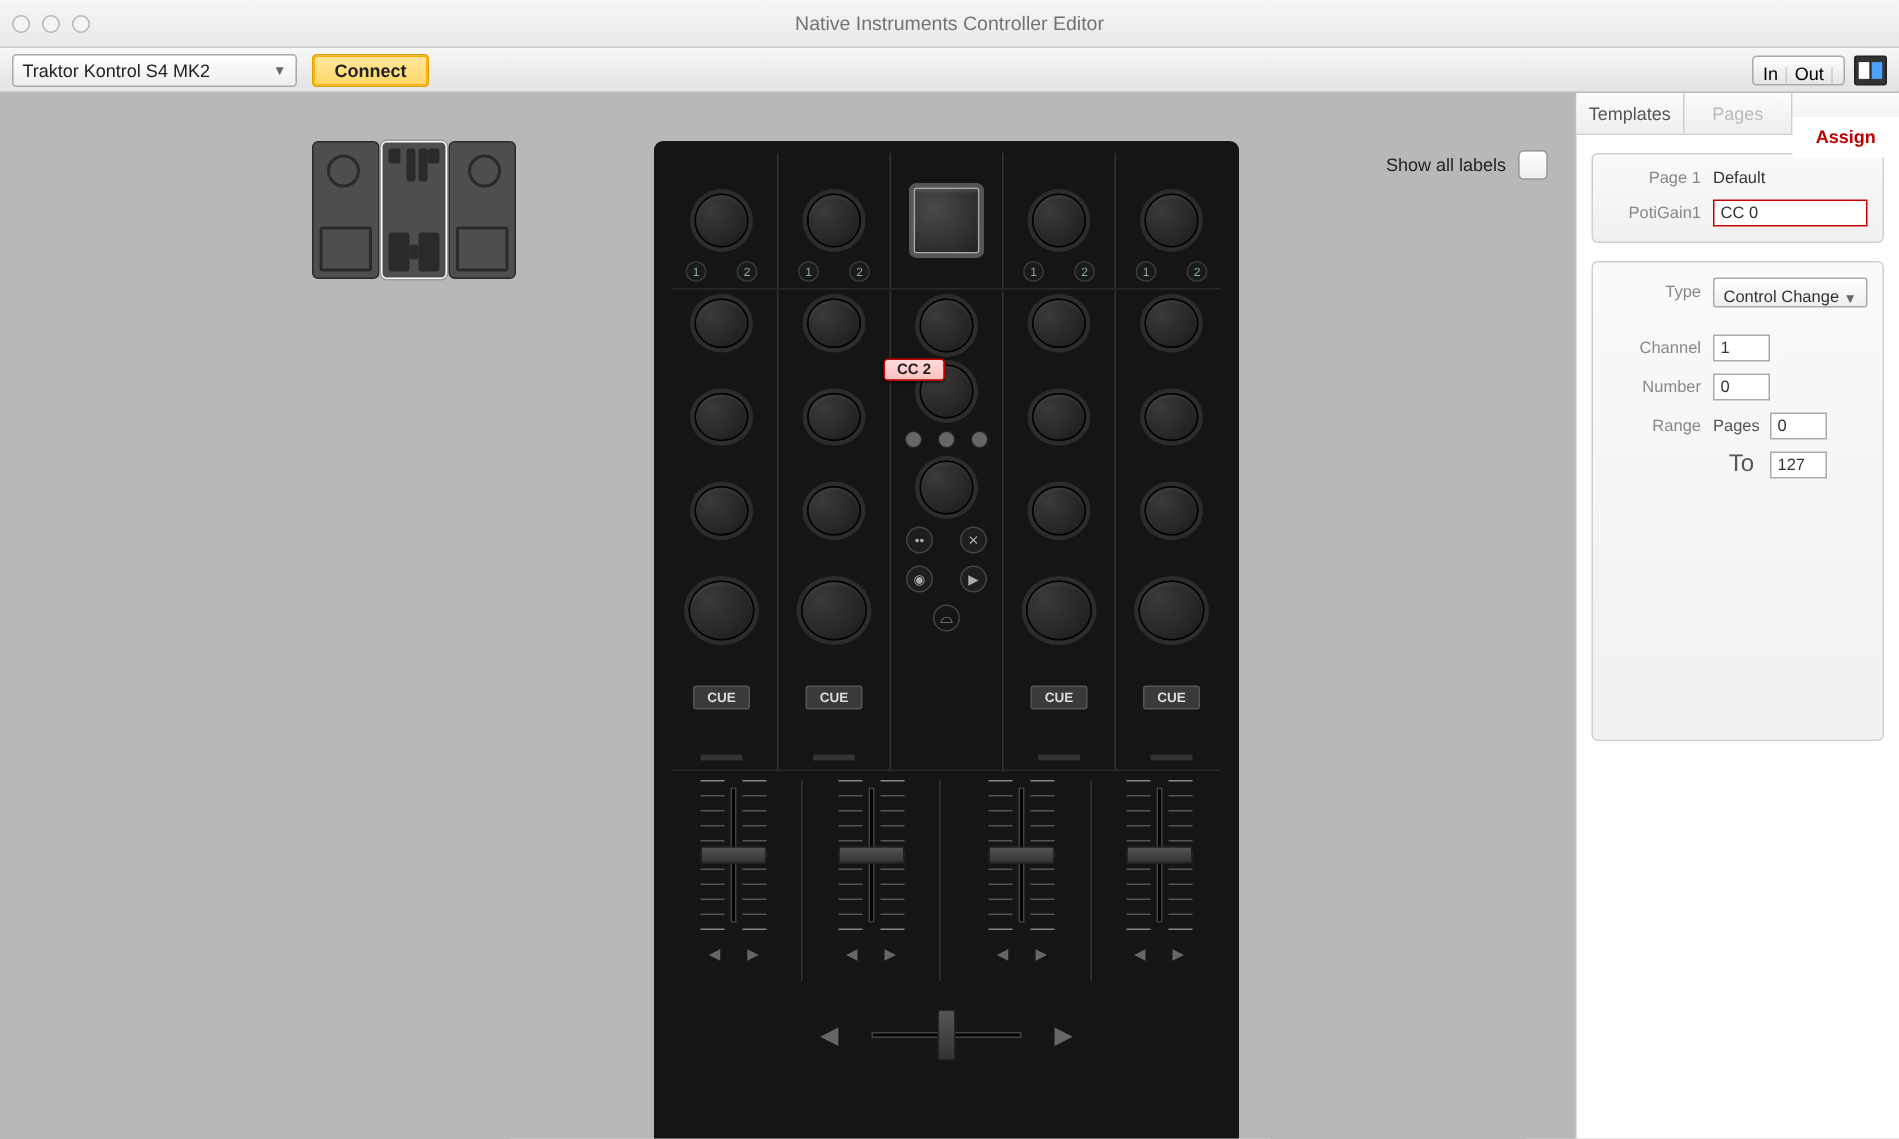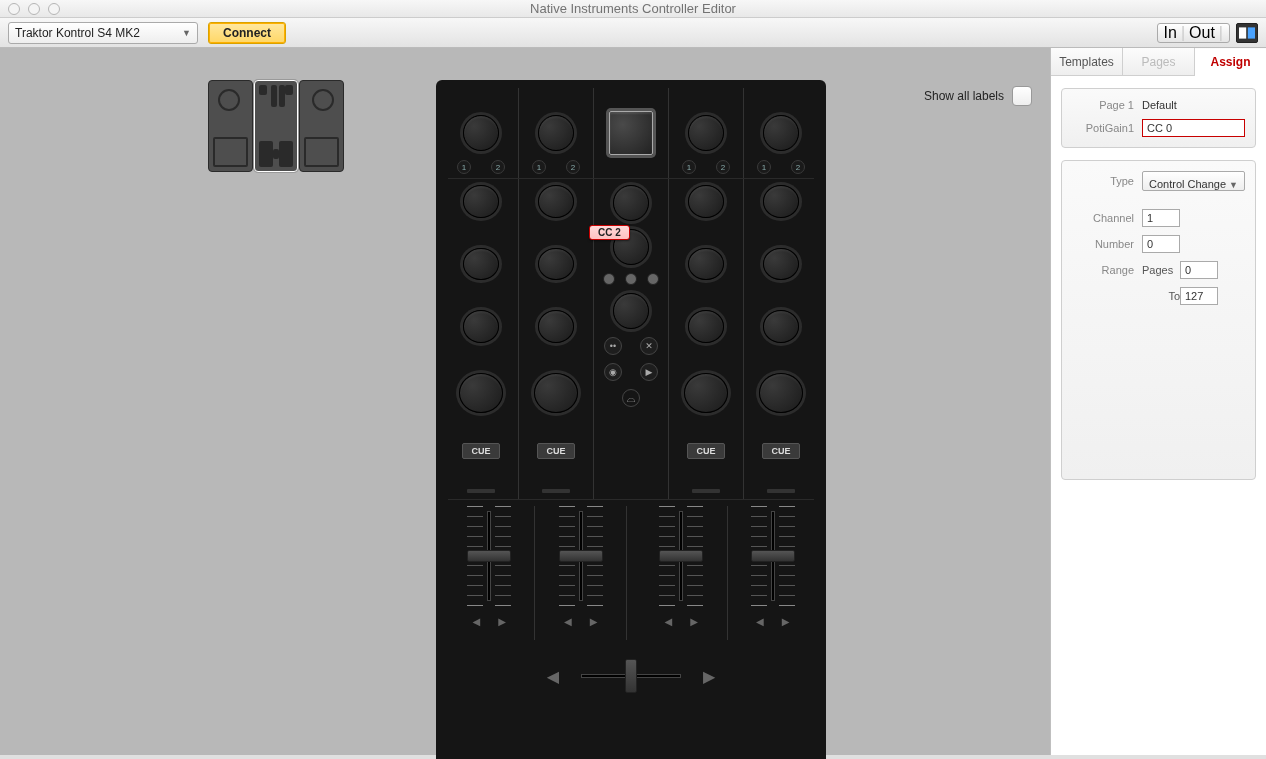--- a/index.html
+++ b/index.html
@@ -1,27 +1,27 @@
 <!DOCTYPE html>
 <html><head>
 <meta charset="utf-8">
 <style>
 * { margin: 0; padding: 0; box-sizing: border-box; font-family: "Lucida Grande", "Helvetica Neue", Arial, sans-serif; }
 body { background: #e0e0e0; height: 759px; overflow: hidden; user-select: none; }
 
-.titlebar { height: 18px; background: linear-gradient(#f7f7f7, #e8e8e8); border-bottom: 1px solid #ccc; display: flex; align-items: center; padding-left: 8px; position: relative; }
+.titlebar { height: 32px; background: linear-gradient(#f7f7f7, #e8e8e8); border-bottom: 1px solid #ccc; display: flex; align-items: center; padding-left: 8px; position: relative; }
 .tb-dots { display: flex; gap: 8px; }
 .tb-dot { width: 12px; height: 12px; border-radius: 50%; border: 1px solid #b5b5b5; background: #f4f4f4; }
 .tb-title { position: absolute; left: 0; right: 0; text-align: center; font-size: 13px; color: #737373; }
 
 .toolbar { height: 30px; background: linear-gradient(#f7f7f7, #e3e3e3); border-bottom: 1px solid #bbb; display: flex; align-items: center; padding: 0 8px; }
 .device-select { width: 190px; height: 22px; background: linear-gradient(#fff,#eee); border: 1px solid #aaa; border-radius: 3px; font-size: 12px; padding: 0 6px; display: flex; align-items: center; justify-content: space-between; color: #222; gap: 30px; }
 .connect-btn { margin-left: 10px; height: 22px; padding: 0 14px; background: linear-gradient(#ffe8a0,#ffd766); border: 1px solid #d9a200; border-radius: 3px; font-size: 12px; font-weight: bold; color: #222; display: flex; align-items: center; box-shadow: 0 0 0 1px #ffb000 inset; }
 .toolbar-right { margin-left: auto; display: flex; align-items: center; gap: 6px; }
-.io-btn { height: 20px; padding: 0 6px; font-size: 16px; background: linear-gradient(#fff,#e5e5e5); border: 1px solid #aaa; border-radius: 3px; display: flex; align-items: flex-end; gap: 4px; }
+.io-btn { height: 20px; padding: 0 6px; font-size: 12px; background: linear-gradient(#fff,#e5e5e5); border: 1px solid #aaa; border-radius: 3px; display: flex; align-items: flex-end; gap: 4px; }
 .ni-logo { width: 22px; height: 20px; background: #333; border-radius: 2px; display: flex; align-items: center; justify-content: center; color: #fff; font-size: 10px; font-weight: bold; border: 1px solid #222; }
 .ni-logo svg { width: 16px; height: 12px; }
 
 .content { display: flex; height: calc(100% - 52px); }
 .canvas { flex: 1; background: #b8b8b8; position: relative; }
 
 
 .overview { position: absolute; left: 208px; top: 32px; width: 136px; height: 92px; display: flex; gap: 1px; }
 .ov-panel { flex: 1; background: #4e4e4e; border: 1px solid #2a2a2a; border-radius: 4px; position: relative; }
 .ov-panel.mid { border-color: #fff; box-shadow: 0 0 0 1px #999; }
@@ -79,21 +79,21 @@
 .xfader-slot { height: 4px; width: 100px; background: #000; border: 1px solid #444; }
 .xfader-knob { position: absolute; width: 12px; height: 34px; background: linear-gradient(#555,#333); border: 1px solid #222; border-radius: 2px; }
 
 .meter { width: 28px; height: 4px; background: #333; border-radius: 1px; }
 
 
 .inspector { width: 216px; background: #fff; border-left: 1px solid #bfbfbf; display: flex; flex-direction: column; }
 .tabs { display: flex; border-bottom: 1px solid #cfcfcf; height: 28px; background: linear-gradient(#fcfcfc,#eee); }
 .tab { flex: 1; font-size: 12px; display: flex; align-items: center; justify-content: center; color: #555; border-right: 1px solid #cfcfcf; }
 .tab.disabled { color: #bbb; }
-.tab.active { color: #c00000; font-weight: bold; background: #fff; border-bottom: 1px solid #fff; position: relative; top: 1px; }
+.tab.active { color: #c00000; font-weight: bold; background: #fff; border-bottom: 1px solid #fff; position: relative; top: 16px; }
 .tab:last-child { border-right: none; }
 
 .box { margin: 12px 10px 0 10px; border: 1px solid #cfcfcf; border-radius: 4px; background: linear-gradient(#fafafa,#f0f0f0); padding: 10px 10px; font-size: 11px; color: #333; }
 .row { display: flex; align-items: center; margin-bottom: 8px; }
 .row:last-child { margin-bottom: 0; }
 .row .lbl { width: 62px; text-align: right; margin-right: 8px; color: #888; }
 .row .val { flex: 1; }
 .txt { border: 1px solid #aaa; background: #fff; height: 18px; padding: 0 4px; font-size: 11px; display: flex; align-items: center; }
 .txt.red { border: 1.5px solid #c80000; }
 .sel { border: 1px solid #aaa; background: linear-gradient(#fff,#eee); height: 20px; padding: 0 6px; font-size: 11px; display: flex; align-items: flex-end; justify-content: space-between; border-radius: 2px; }
@@ -476,20 +476,20 @@
       </div>
       <div class="row">
         <div class="lbl">Range</div>
         <div style="width:38px;text-align:left;color:#555;font-size:11px">Pages</div>
         <div class="txt small">
             <span>0</span>
           </div>
       </div>
       <div class="row">
         <div class="lbl"></div>
-        <div style="width:38px;text-align:right;color:#555;font-size:11px">To</div>
+        <div style="width:38px;text-align:center;color:#555;font-size:16px">To</div>
         <div class="txt small">
             <span>127</span>
           </div>
       </div>
     </div>
   </div>
 </div>
 
 </body></html>

